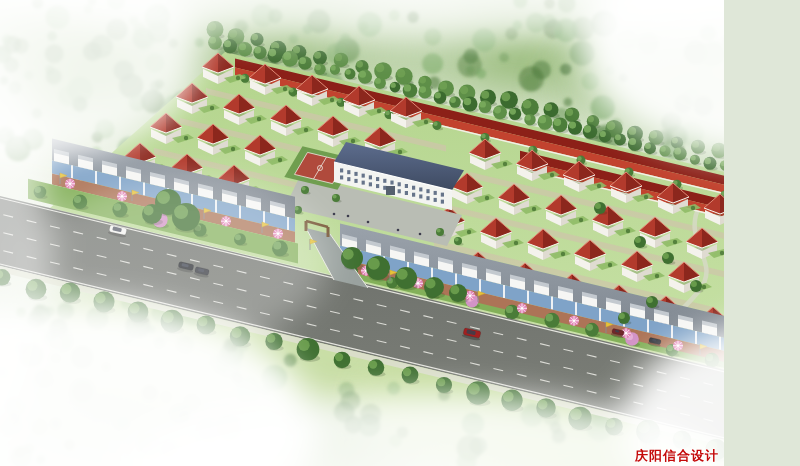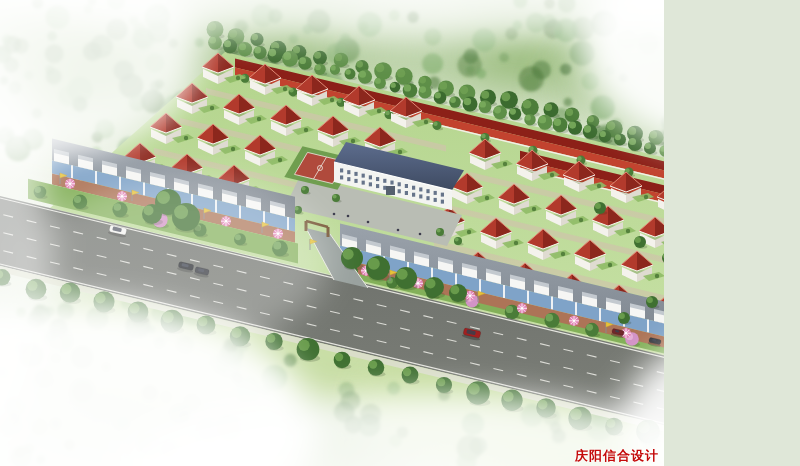--- a/index.html
+++ b/index.html
@@ -1,16 +1,16 @@
 <!DOCTYPE html>
 <html><head>
 <meta charset="utf-8">
 <style>
   html,body{margin:0;padding:0;background:#dfe7d8;}
-  .canvas{position:relative;width:664px;height:466px;overflow:hidden;
+  .canvas{position:relative;width:724px;height:466px;overflow:hidden;
           font-family:"DejaVu Sans","Liberation Sans",sans-serif;}
   .canvas svg{position:absolute;left:0;top:0;}
   .watermark{position:absolute;right:5px;bottom:1px;z-index:10;
              font-weight:bold;font-size:13px;letter-spacing:1px;
              text-shadow:0 0 3px #ffffff,0 0 2px #ffffff;}
 </style>
 </head>
 <body>
 
 <div class="canvas">

